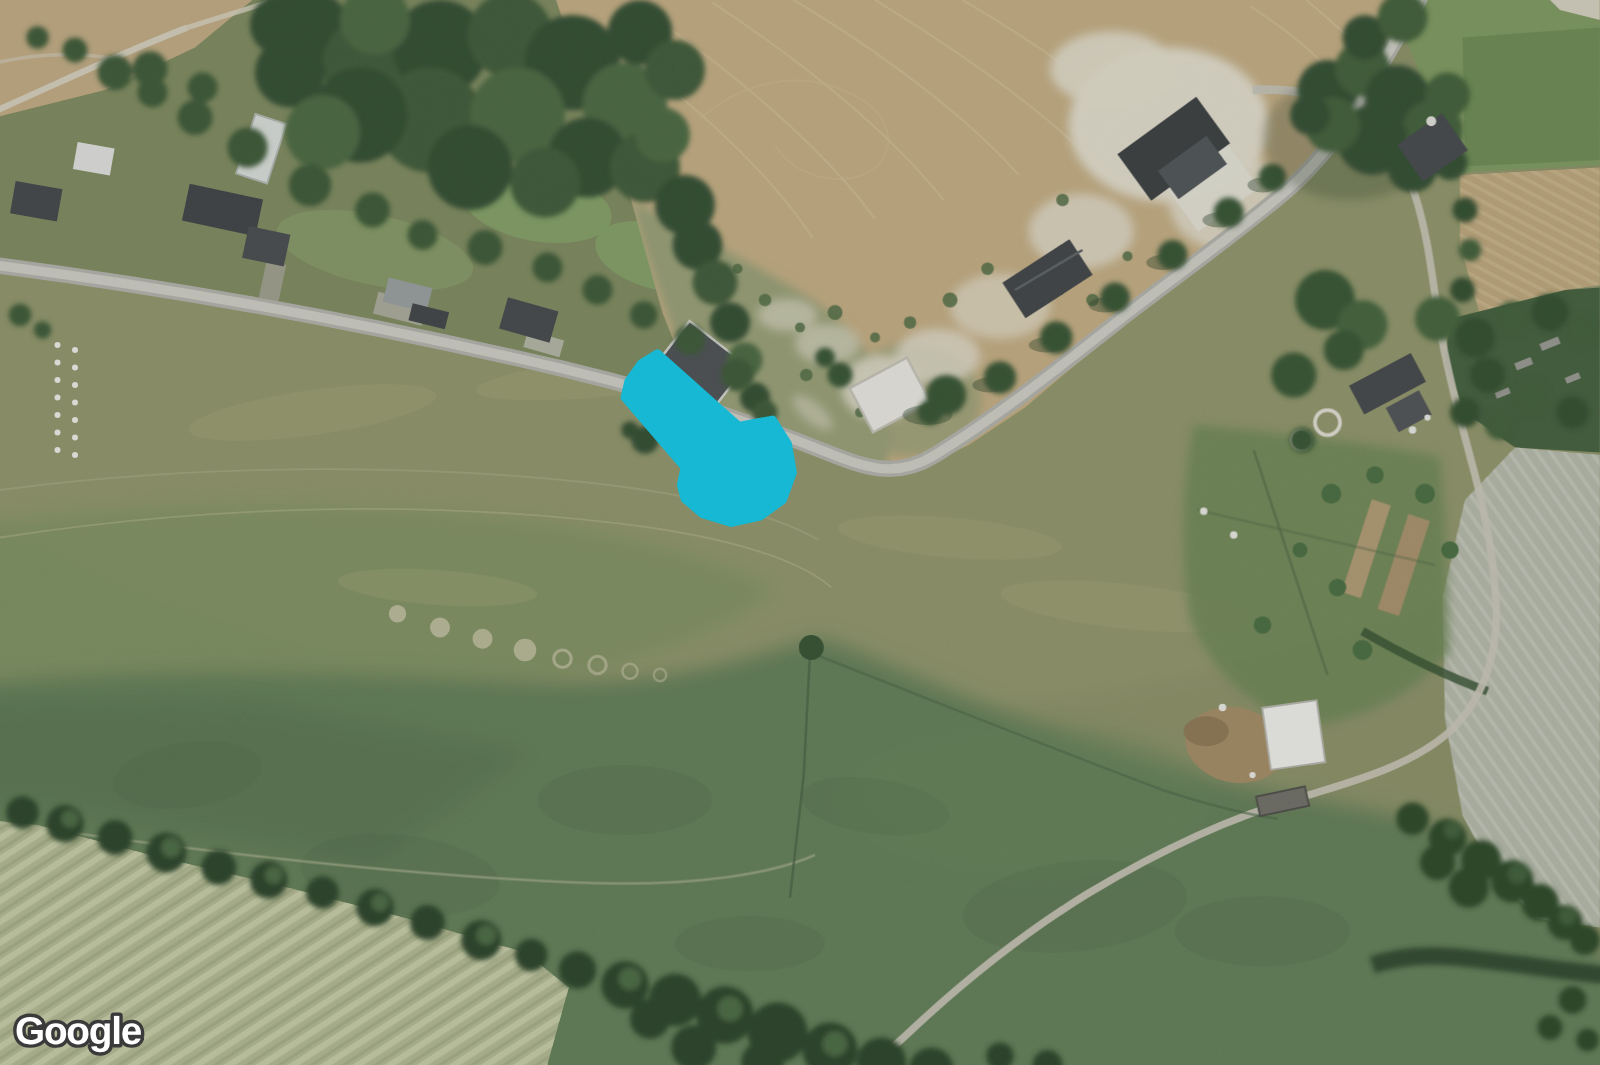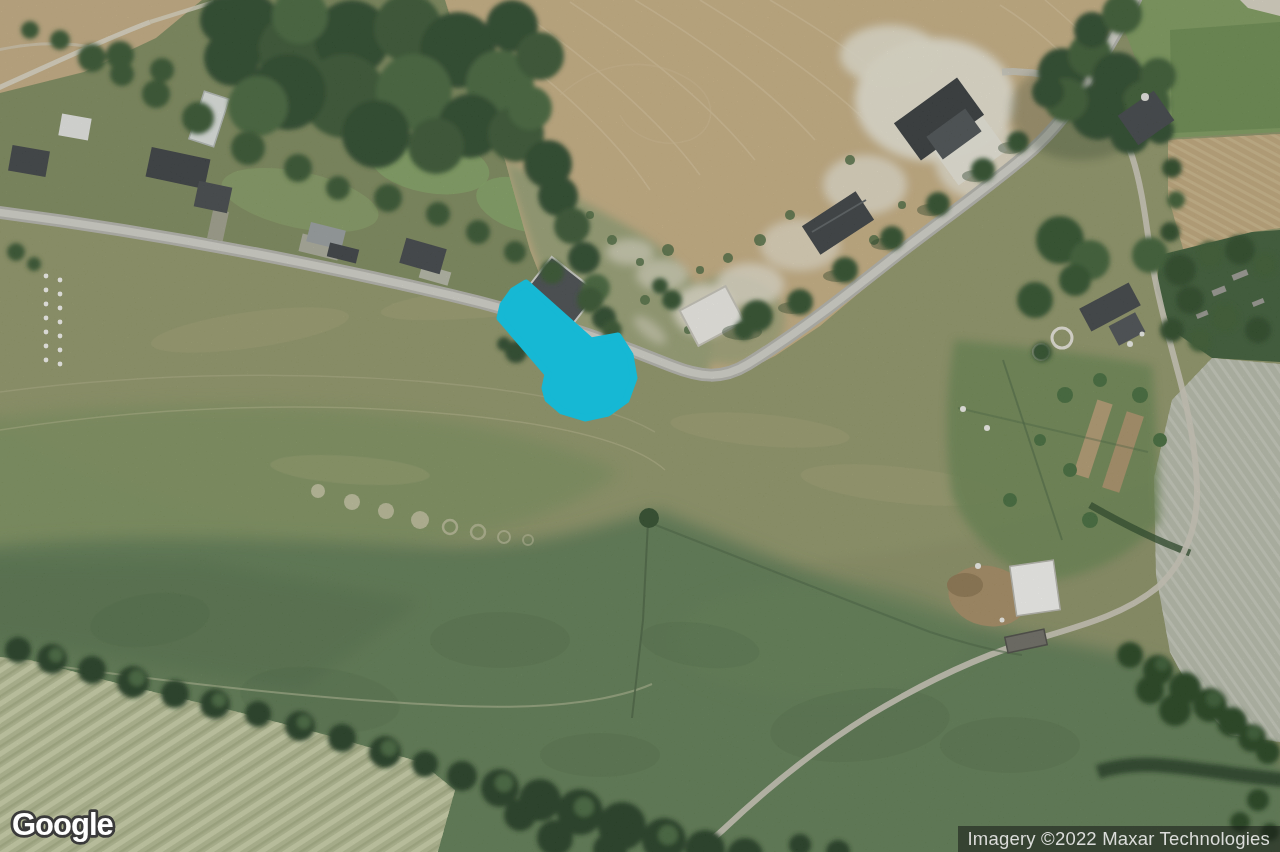--- a/index.html
+++ b/index.html
@@ -454,16 +454,13 @@
     <rect width="1280" height="852" filter="url(#grainL)" opacity=".07"></rect>
   </g>
 
   <polygon points="526,283 591,341 618,336 630,355 634,378 626,400 608,413 585,418 562,411 548,399 545,388 548,374 500,318 503,305 513,291" fill="#16b8d4" stroke="#16b8d4" stroke-width="7" stroke-linejoin="round"></polygon>
 </svg>
 
 <svg class="wm" width="150" height="44" viewBox="0 0 150 44">
   <text x="4" y="33" font-size="31" font-weight="bold" letter-spacing="-1" fill="#ffffff" stroke="#3a3a3a" stroke-width="5.5" paint-order="stroke" stroke-linejoin="round">Google</text>
 </svg>
 
-<div class="attribution">
-  <span>Imagery ©2022 Maxar Technologies</span>
 </div>
-</div>
 
 </body></html>

